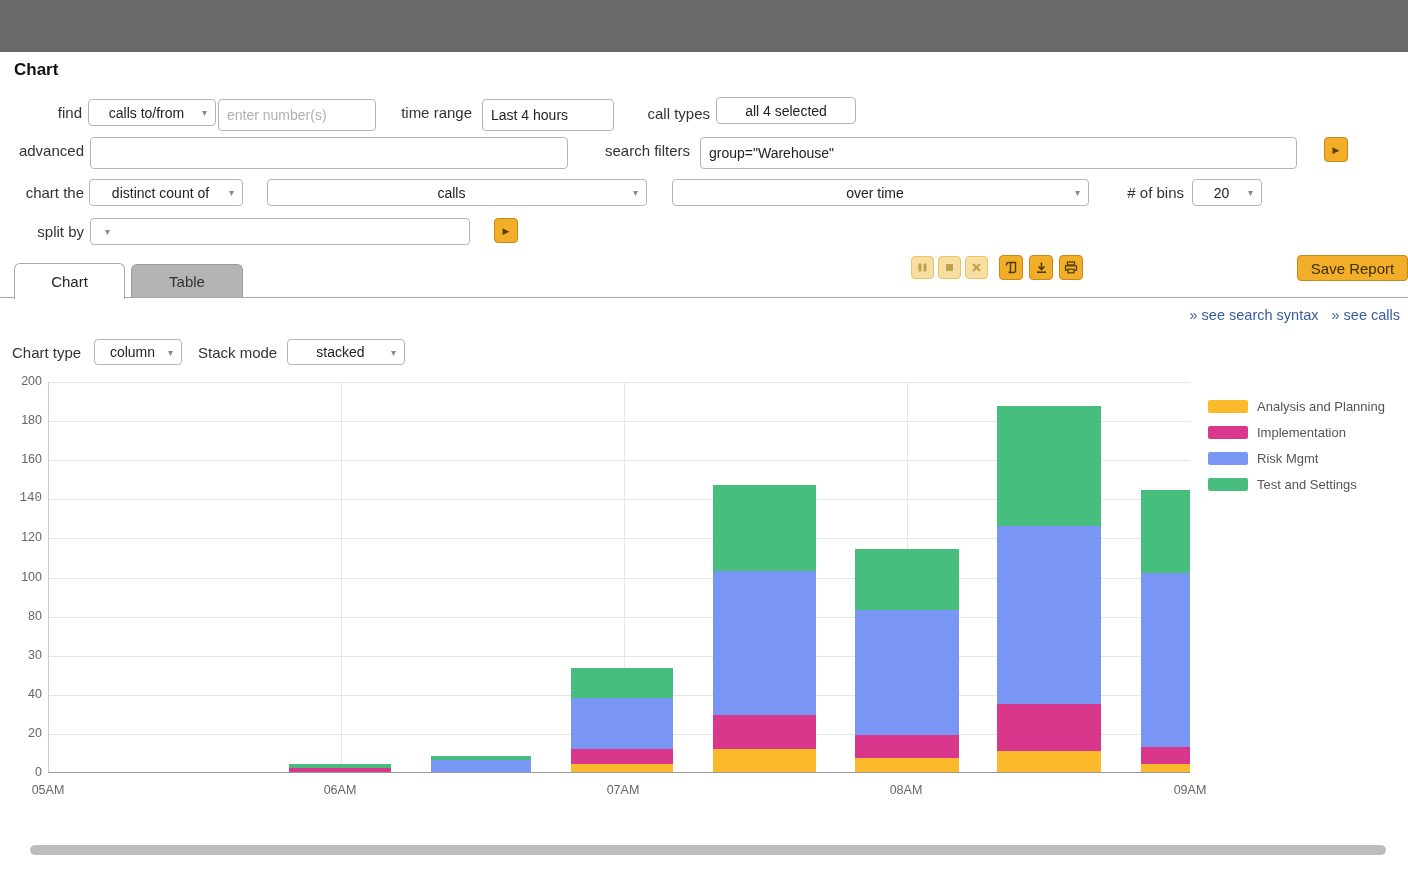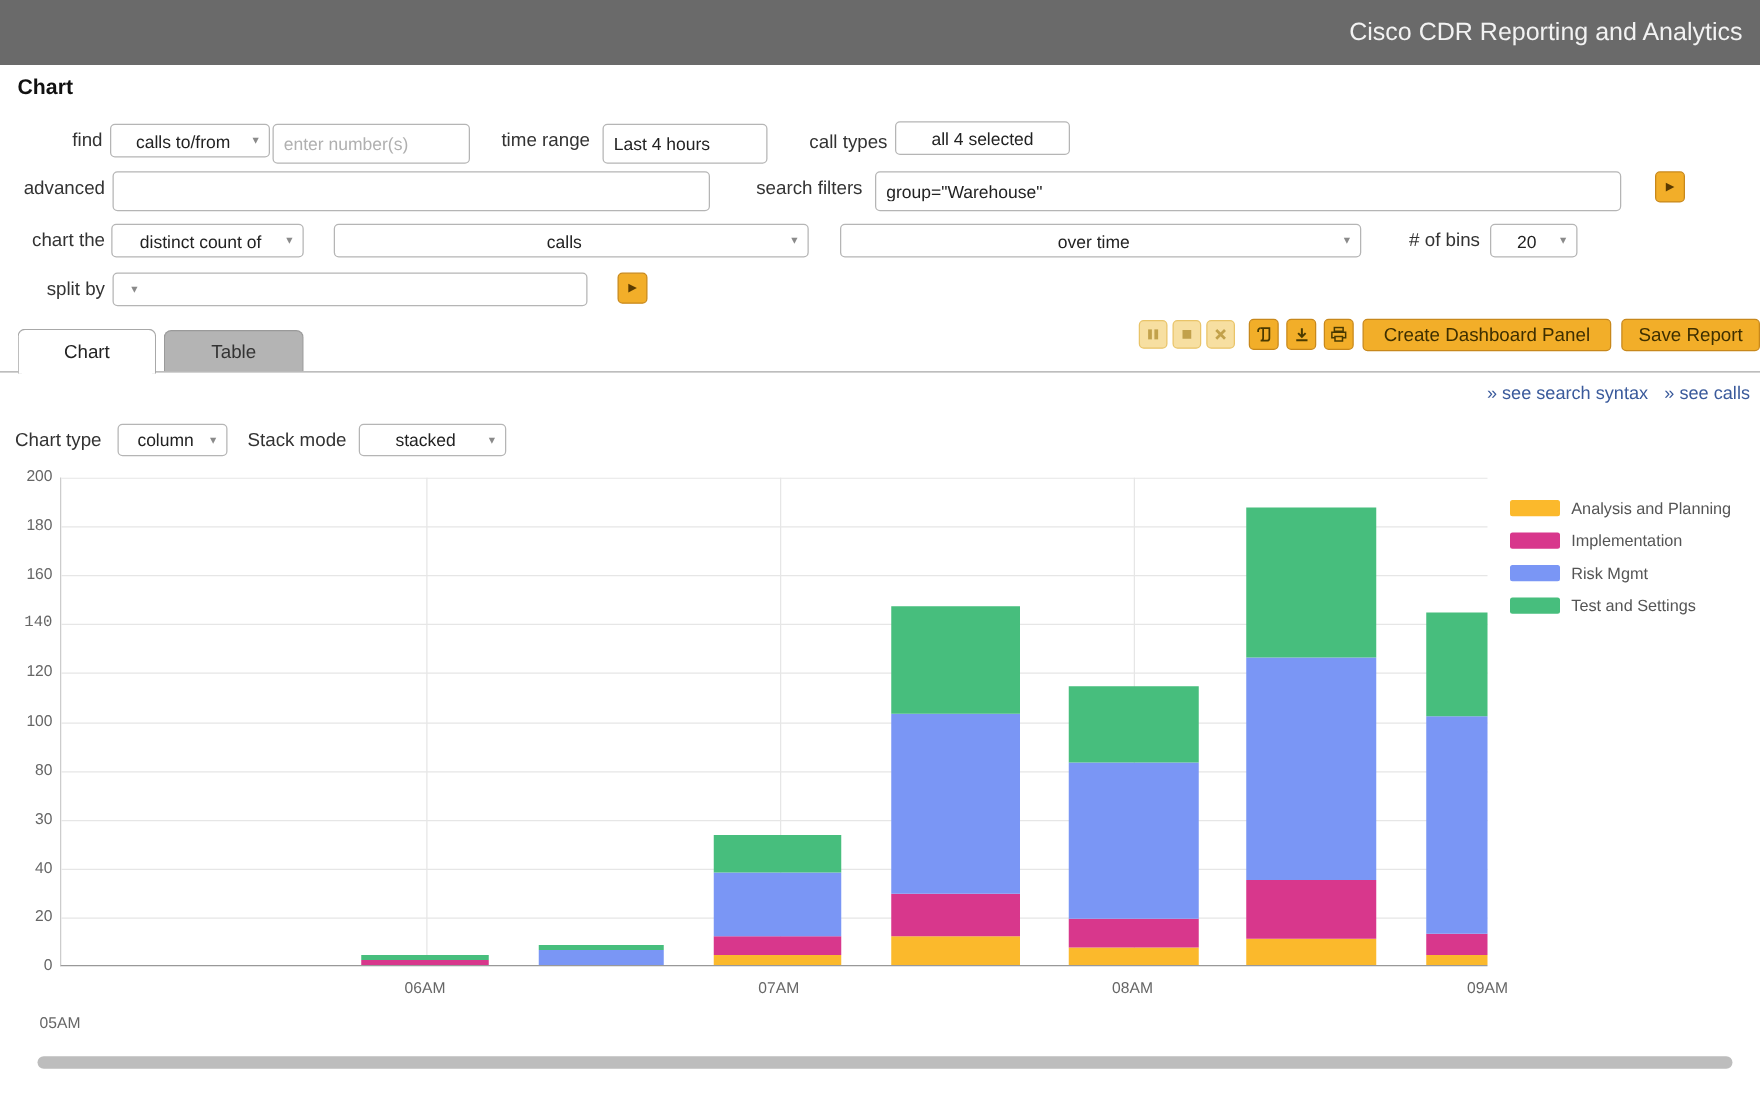--- a/index.html
+++ b/index.html
@@ -72,21 +72,20 @@
   .hscrollbar { position:absolute; left:30px; top:845px; width:1356px; height:10px;
                 background:#bdbdbd; border-radius:5px; cursor:pointer; }
   .icon-svg { display:block; }
 </style>
 </head>
 <body>
 
 <div class="screen">
 
   <header class="topnav">
-    <div class="app-title">Cisco CDR Reporting and Analytics</div>
   </header>
 
   <h1 class="page-heading">Chart</h1>
 
   <label class="flabel" style="left:0;top:99px;width:82px">find</label>
   <div class="sel" style="left:88px;top:99px;width:128px">
     <span class="txt">calls to/from</span>
     <span class="caret">▾</span>
   </div>
   <input class="inp" style="left: 218px; top: 99px; width: 158px;" placeholder="enter number(s)">
@@ -164,21 +163,20 @@
       <path d="M2 11.2 h9" stroke="currentColor" stroke-width="1.6"></path>
     </svg>
   </div>
   <div class="btn-sm on" style="left:1059px">
     <svg class="icon-svg" width="14" height="13" viewBox="0 0 14 13">
       <rect x="3.5" y="1" width="7" height="3" fill="none" stroke="currentColor" stroke-width="1.2"></rect>
       <rect x="1.5" y="4.8" width="11" height="4.4" fill="none" stroke="currentColor" stroke-width="1.2"></rect>
       <rect x="4" y="8.2" width="6" height="3.6" fill="#F2AE29" stroke="currentColor" stroke-width="1.2"></rect>
     </svg>
   </div>
-  <div class="btn-lg" style="left:1090px;width:199px">Create Dashboard Panel</div>
   <div class="btn-lg" style="left:1297px;width:111px">Save Report</div>
 
   <div class="links">
     <span class="link">» see search syntax</span>
     <span class="link">» see calls</span>
   </div>
 
   <label class="ctl-label" style="left:12px;top:340px">Chart type</label>
   <div class="sel" style="left:94px;top:339px;width:88px;height:26px">
     <span class="txt">column</span>
@@ -237,21 +235,21 @@
         <div class="seg" style="left: 948px; width: 104px; bottom: 0px; height: 21.505px; background: rgb(251, 185, 44);"></div>
         <div class="seg" style="left: 948px; width: 104px; bottom: 21.505px; height: 46.92px; background: rgb(216, 55, 140);"></div>
         <div class="seg" style="left: 948px; width: 104px; bottom: 68.425px; height: 177.905px; background: rgb(122, 150, 245);"></div>
         <div class="seg" style="left: 948px; width: 104px; bottom: 246.33px; height: 119.255px; background: rgb(71, 190, 125);"></div>
         <div class="seg" style="left: 1092px; width: 50px; bottom: 0px; height: 7.82px; background: rgb(251, 185, 44);"></div>
         <div class="seg" style="left: 1092px; width: 50px; bottom: 7.82px; height: 17.595px; background: rgb(216, 55, 140);"></div>
         <div class="seg" style="left: 1092px; width: 50px; bottom: 25.415px; height: 173.995px; background: rgb(122, 150, 245);"></div>
         <div class="seg" style="left: 1092px; width: 50px; bottom: 199.41px; height: 82.11px; background: rgb(71, 190, 125);"></div>
       </div>
     <div id="xaxis">
-        <div class="xtick" style="left: 0px; margin-top: 28px;">05AM</div>
+        <div class="xtick" style="left: 0px;">05AM</div>
         <div class="xtick" style="left: 292px;">06AM</div>
         <div class="xtick" style="left: 575px;">07AM</div>
         <div class="xtick" style="left: 858px;">08AM</div>
         <div class="xtick" style="left: 1142px;">09AM</div>
       </div>
     <div id="legend">
         <div class="lg-row">
           <span class="lg-swatch" style="background: rgb(251, 185, 44);"></span>
           <span class="lg-label">Analysis and Planning</span>
         </div>

